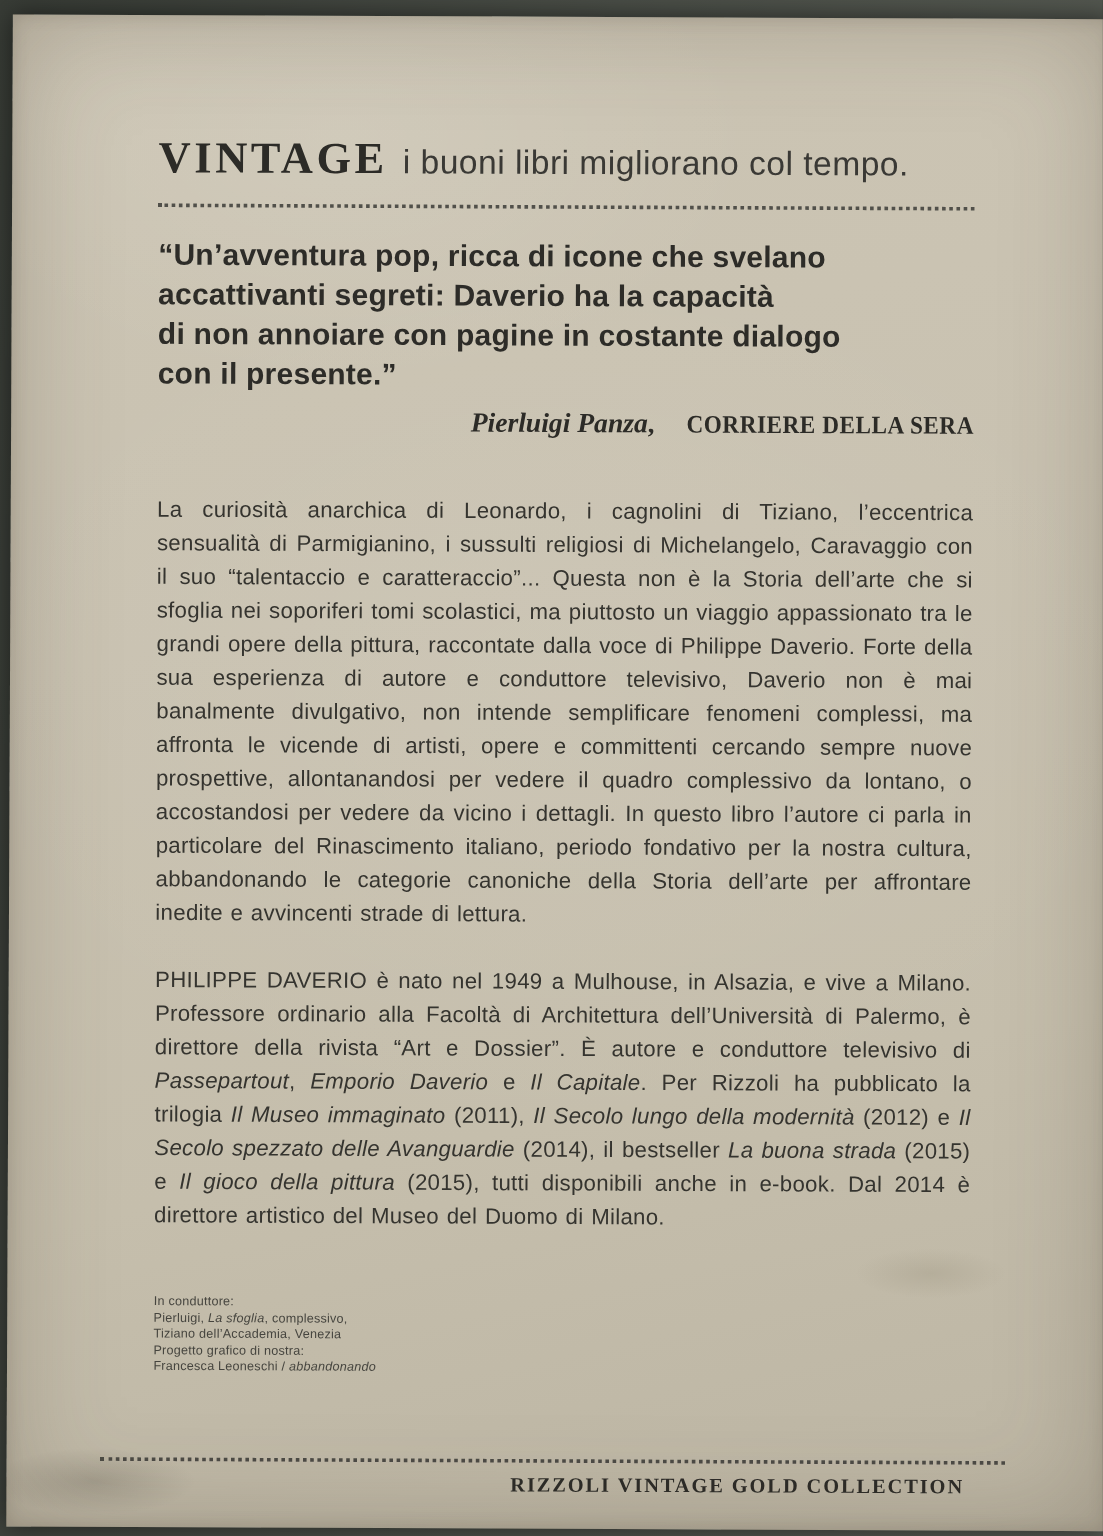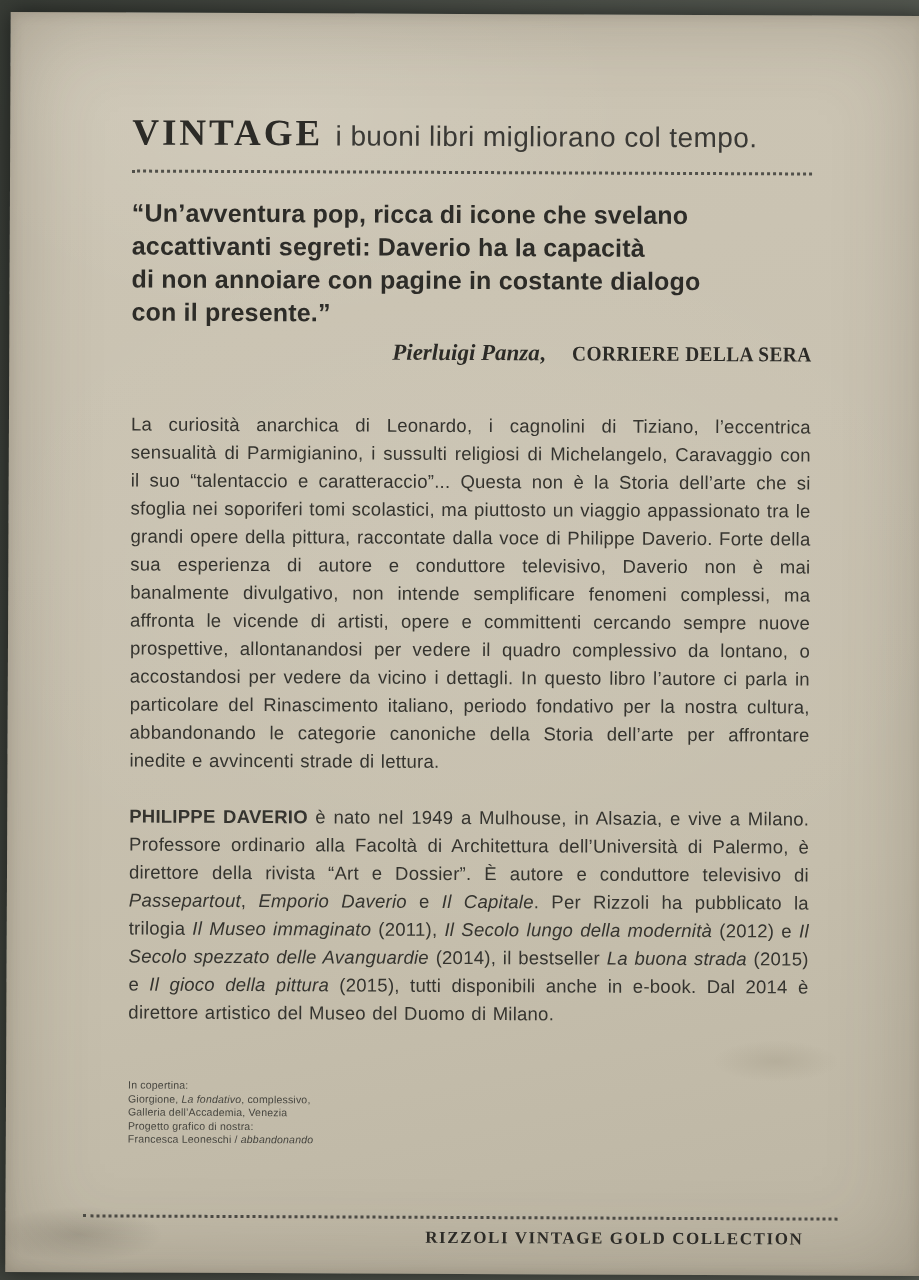--- a/index.html
+++ b/index.html
@@ -65,21 +65,21 @@
   .desc{
     margin:46px 0 0 0;
     font-size:18.5px;line-height:28px;text-align:justify;
     letter-spacing:.25px;word-spacing:1px;color:#35342f;
   }
   .bio{
     margin:28px 0 0 0;
     font-size:18.5px;line-height:28px;text-align:justify;
     letter-spacing:.25px;word-spacing:1px;color:#35342f;
   }
-  .bio .bold{font-weight:700;}
+  .bio .bold{font-weight:400;}
   .italic{font-style:italic;}
   .credits{
     margin-top:52px;
     font-size:10.5px;line-height:13.5px;color:#46453f;letter-spacing:.2px;
   }
   .footer{
     position:absolute;left:78px;top:1202px;width:754px;
   }
   .footer .dotline{margin-top:0;border-top:3px dotted #4c4b45;}
   .collection{
@@ -111,23 +111,23 @@
 
       <div class="attribution">
         <span class="attr-name">Pierluigi Panza</span><span class="attr-sep">, </span><span class="attr-source">CORRIERE DELLA SERA</span>
       </div>
 
       <p class="desc">La curiosità anarchica di Leonardo, i cagnolini di Tiziano, l’eccentrica sensualità di Parmigianino, i sussulti religiosi di Michelangelo, Caravaggio con il suo “talentaccio e caratteraccio”... Questa non è la Storia dell’arte che si sfoglia nei soporiferi tomi scolastici, ma piuttosto un viaggio appassionato tra le grandi opere della pittura, raccontate dalla voce di Philippe Daverio. Forte della sua esperienza di autore e conduttore televisivo, Daverio non è mai banalmente divulgativo, non intende semplificare fenomeni complessi, ma affronta le vicende di artisti, opere e committenti cercando sempre nuove prospettive, allontanandosi per vedere il quadro complessivo da lontano, o accostandosi per vedere da vicino i dettagli. In questo libro l’autore ci parla in particolare del Rinascimento italiano, periodo fondativo per la nostra cultura, abbandonando le categorie canoniche della Storia dell’arte per affrontare inedite e avvincenti strade di lettura.</p>
 
       <p class="bio"><span class="bold">PHILIPPE DAVERIO</span><span> è nato nel 1949 a Mulhouse, in Alsazia, e vive a Milano. Professore ordinario alla Facoltà di Architettura dell’Università di Palermo, è direttore della rivista “Art e Dossier”. È autore e conduttore televisivo di </span><span class="italic">Passepartout</span><span>, </span><span class="italic">Emporio Daverio</span><span> e </span><span class="italic">Il Capitale</span><span>. Per Rizzoli ha pubblicato la trilogia </span><span class="italic">Il Museo immaginato</span><span> (2011), </span><span class="italic">Il Secolo lungo della modernità</span><span> (2012) e </span><span class="italic">Il Secolo spezzato delle Avanguardie</span><span> (2014), il bestseller </span><span class="italic">La buona strada</span><span> (2015) e </span><span class="italic">Il gioco della pittura</span><span> (2015), tutti disponibili anche in e-book. Dal 2014 è direttore artistico del Museo del Duomo di Milano.</span></p>
 
       <div class="credits">
-          <div><span>In copertina:</span></div>
-          <div><span>Giorgione, </span><span class="italic">La fondativo</span><span>, complessivo,</span></div>
-          <div><span>Galleria dell’Accademia, Venezia</span></div>
+          <div><span>In conduttore:</span></div>
+          <div><span>Pierluigi, </span><span class="italic">La sfoglia</span><span>, complessivo,</span></div>
+          <div><span>Tiziano dell’Accademia, Venezia</span></div>
           <div><span>Progetto grafico di nostra:</span></div>
           <div><span>Francesca Leoneschi / </span><span class="italic">abbandonando</span></div>
         </div>
 
     </div>
 
     <div class="footer">
       <div class="dotline"></div>
       <div class="collection">RIZZOLI VINTAGE GOLD COLLECTION</div>
     </div>

